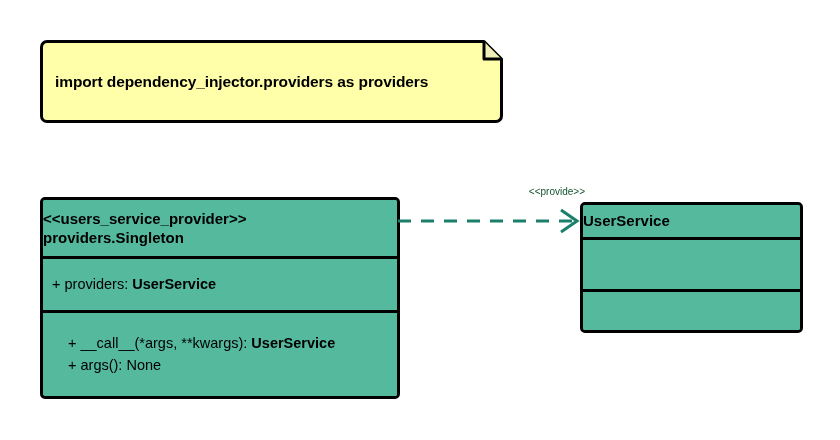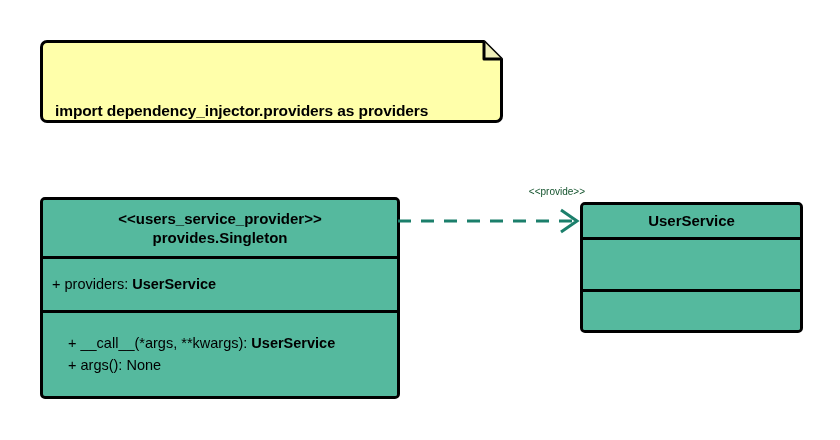--- a/index.html
+++ b/index.html
@@ -46,21 +46,20 @@
     display: flex;
     align-items: center;
     justify-content: flex-start;
     padding-left: 15px;
     box-sizing: border-box;
     font-size: 15.5px;
     font-weight: bold;
     color: #000000;
     letter-spacing: -0.1px;
     white-space: nowrap;
-    margin-top: 29px;
   }
 
   
   .class-box {
     position: absolute;
     box-sizing: border-box;
     background: #55b99e;
     border: 3px solid #000000;
     border-radius: 5px;
     overflow: hidden;
@@ -69,21 +68,21 @@
     box-sizing: border-box;
     background: #55b99e;
     display: flex;
     flex-direction: column;
     justify-content: center;
   }
   .compartment.divided {
     border-bottom: 3px solid #000000;
   }
   .compartment.header {
-    align-items: center;
+    align-items: flex-start;
     text-align: center;
   }
   .compartment.body {
     align-items: flex-start;
     padding-left: 9px;
   }
 
   .class-title {
     font-size: 15px;
     font-weight: bold;
@@ -169,21 +168,21 @@
                Z" fill="#ffffaa" stroke="#000000" stroke-width="3" stroke-linejoin="round"></path>
       <path d="M 444 1.5 L 444 19 L 461.5 19" fill="#efefb9" stroke="#000000" stroke-width="3" stroke-linejoin="round"></path>
     </svg>
     <div class="note-text">import dependency_injector.providers as providers</div>
   </div>
 
   <div class="class-box" id="provider-class">
 
     <div class="compartment header divided c-header">
       <div class="class-title">&lt;&lt;users_service_provider&gt;&gt;</div>
-      <div class="class-title">provides.Singleton</div>
+      <div class="class-title">providers.Singleton</div>
     </div>
 
     <div class="compartment body divided c-attrs">
       <div class="member-line">
         <span>+ providers: </span><span class="bold">UserService</span>
       </div>
     </div>
 
     <div class="compartment body c-ops">
       <div class="member-line">

